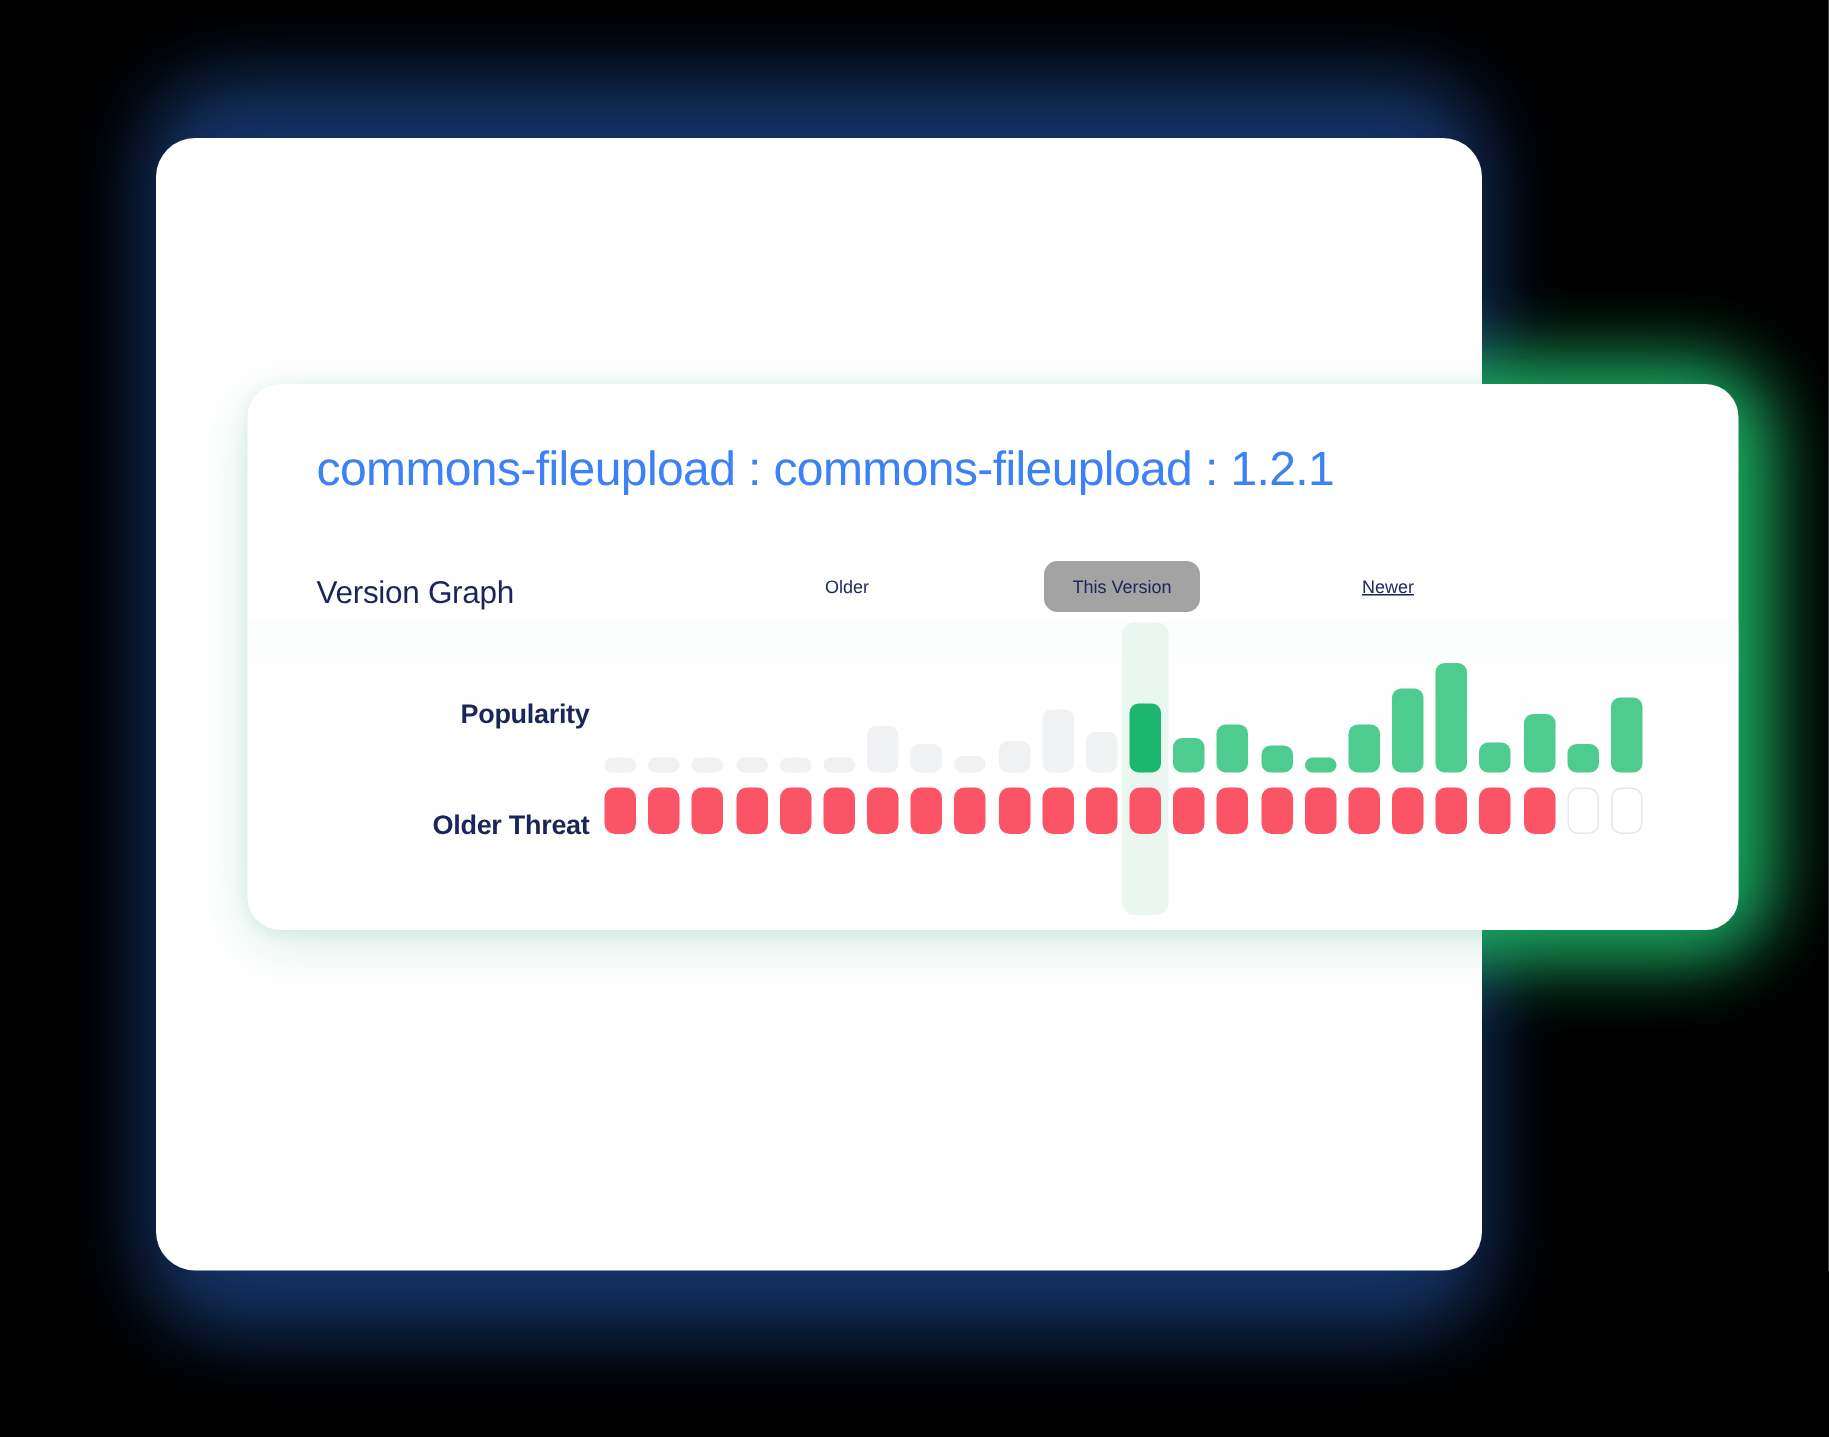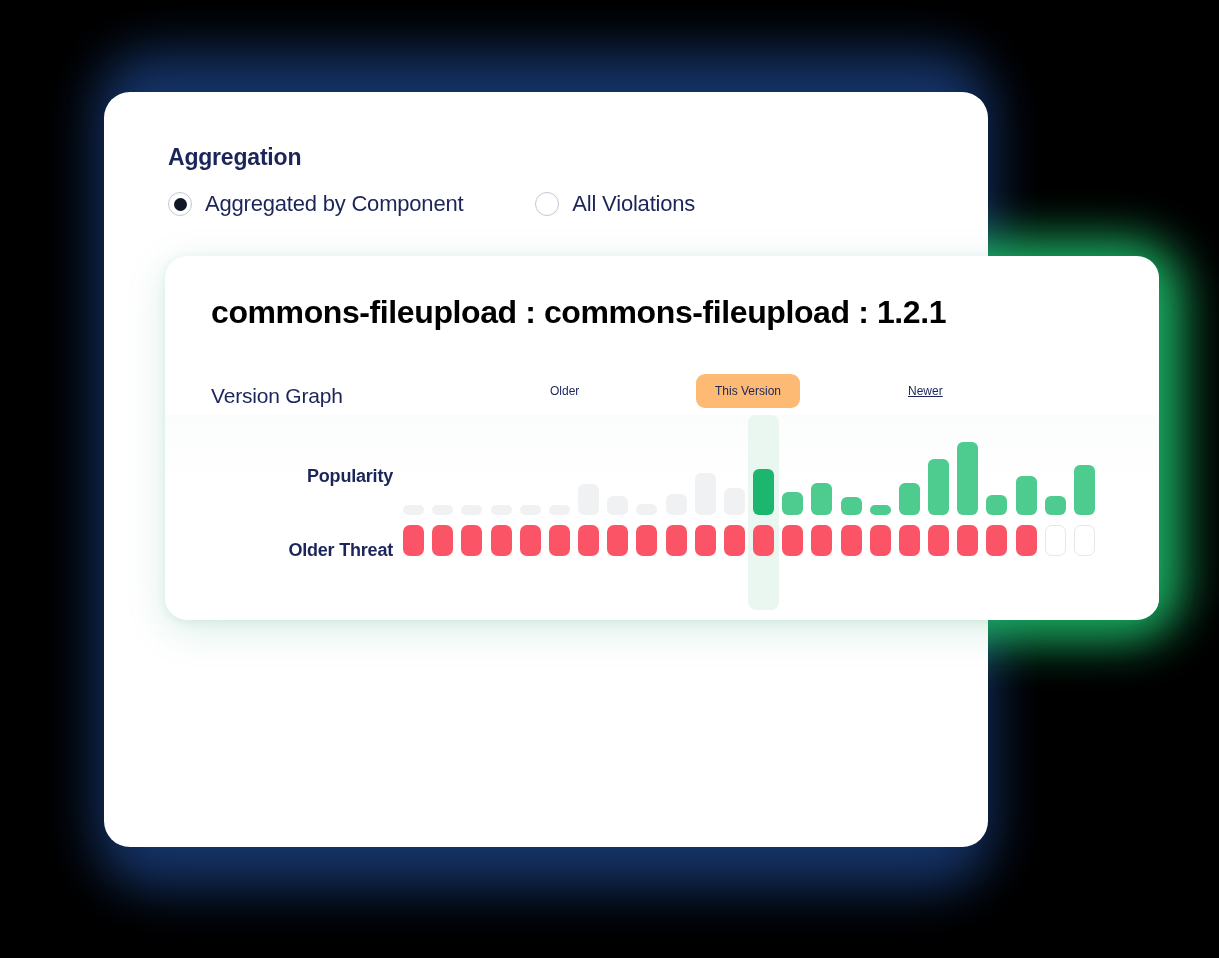--- a/index.html
+++ b/index.html
@@ -113,22 +113,22 @@
     border-radius: 22px;
     box-shadow: 0 10px 40px rgba(22,150,95,0.16),
                 0 2px 10px rgba(22,150,95,0.10);
     overflow: hidden;
   }
   #graph-title {
     position: absolute;
     left: 46px;
     top: 38px;
     font-size: 32px;
-    font-weight: 700;
-    color: #000000;
+    font-weight: 400;
+    color: #3b82f6;
     letter-spacing: -0.4px;
     white-space: nowrap;
   }
   #version-graph-row {
     position: absolute;
     left: 46px;
     top: 118px;
     width: 916px;
     height: 48px;
   }
@@ -145,21 +145,21 @@
     position: absolute;
     top: 0;
     font-size: 12px;
     color: #1b2559;
     padding: 10px 19px;
     border-radius: 9px;
     white-space: nowrap;
     cursor: pointer;
   }
   #range-older { left: 320px; }
-  #range-this  { left: 485px; background: #fdba74; }
+  #range-this  { left: 485px; background: #a3a3a3; }
   #range-newer { left: 678px; text-decoration: underline; }
 
   #chart-divider {
     position: absolute;
     left: 0;
     top: 168px;
     width: 100%;
     height: 1px;
     background: #f2f4f7;
   }
@@ -281,34 +281,20 @@
   }
 </style>
 </head>
 <body>
 
 <div id="glow-blue"></div>
 <div id="glow-green"></div>
 
 <div id="outer-card">
 
-  <div id="aggregation">
-    <div id="aggregation-title">Aggregation</div>
-    <div id="aggregation-options">
-      <div class="radio-option">
-        <span class="radio-ring checked"></span>
-        <span class="radio-label">Aggregated by Component</span>
-      </div>
-      <div id="option-gap"></div>
-      <div class="radio-option">
-        <span class="radio-ring"></span>
-        <span class="radio-label">All Violations</span>
-      </div>
-    </div>
-  </div>
 
 
 </div>
 
 <div id="graph-card">
 
   <div id="graph-title">commons-fileupload : commons-fileupload : 1.2.1</div>
 
   <div id="version-graph-row">
     <div id="version-graph-label">Version Graph</div>

